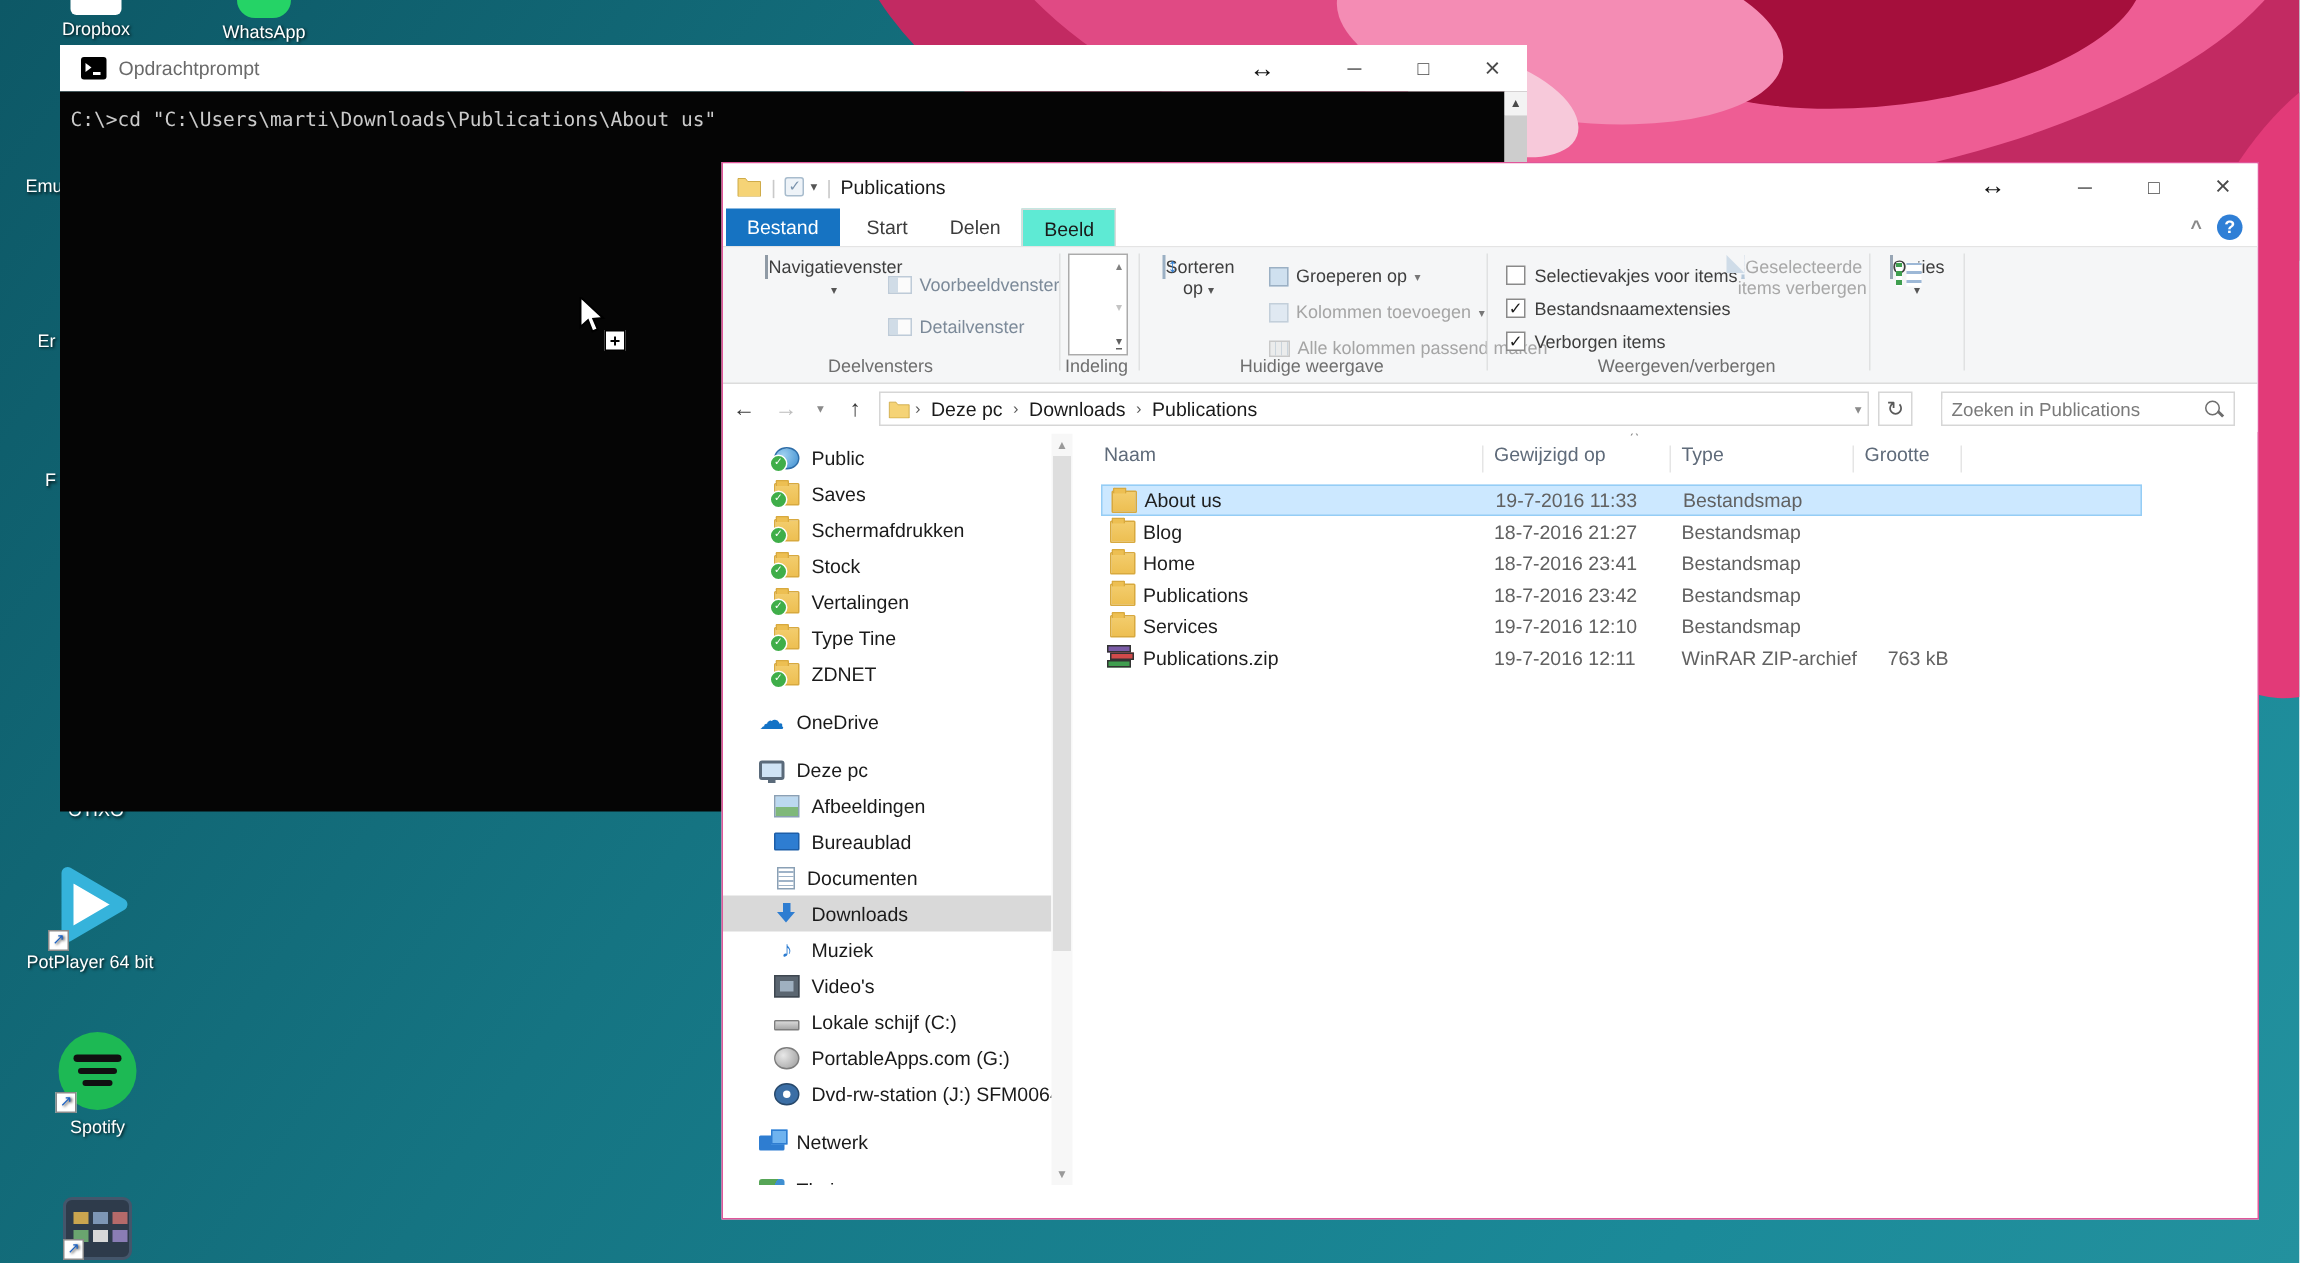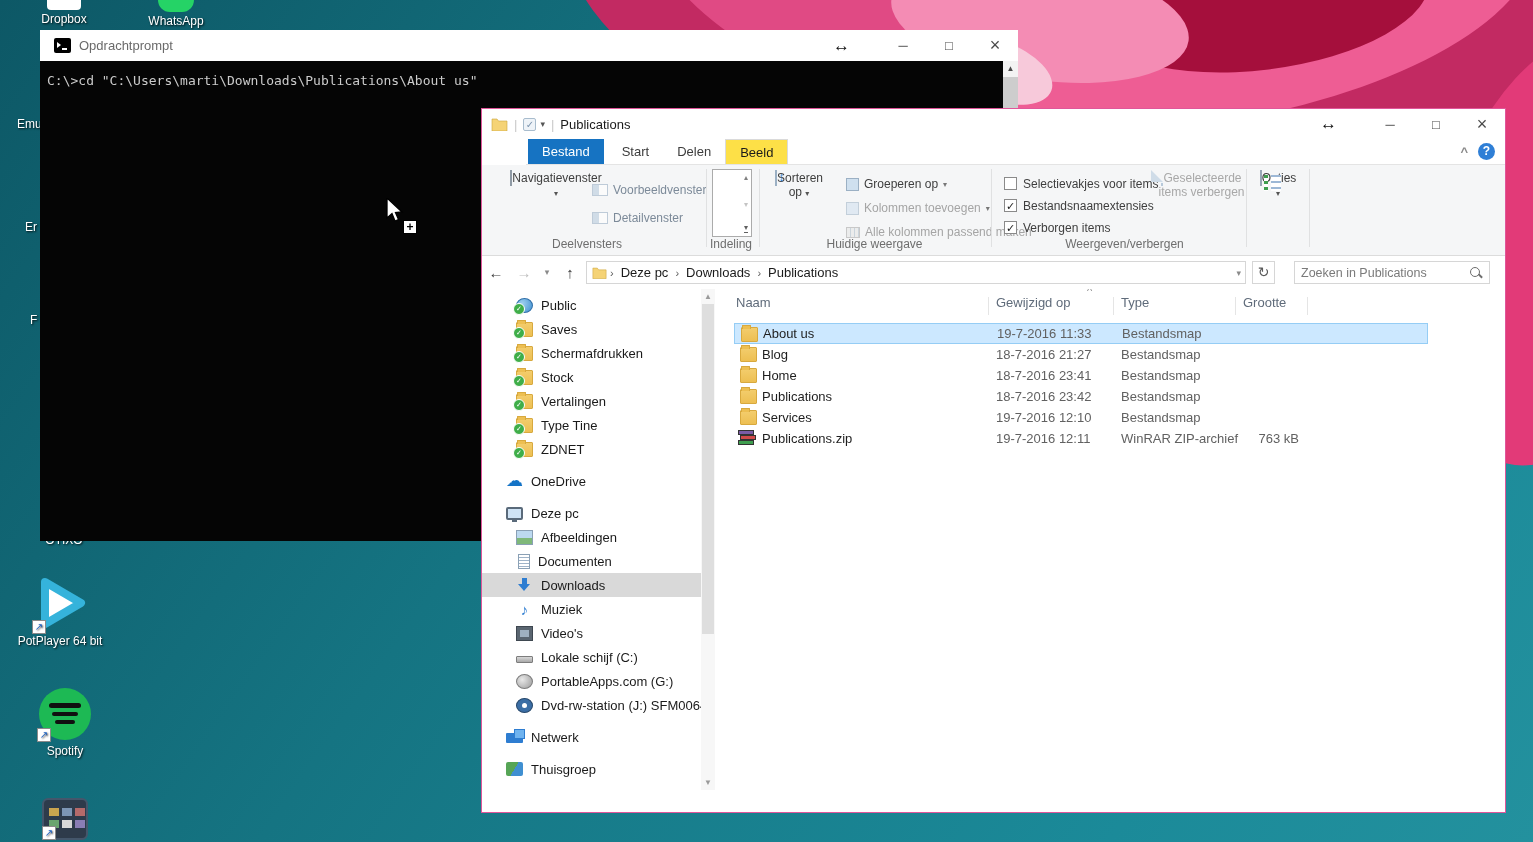--- a/index.html
+++ b/index.html
@@ -54,24 +54,24 @@
   
   #explorer { position:absolute; left:481px; top:108px; width:1025px; height:705px; z-index:3;
               background:#fff; border:1px solid #e0569a; }
   .ex-titlebar { position:relative; height:30px; background:#fff; display:flex; align-items:center; padding-left:9px; }
   .qat-sep { color:#c9c9c9; margin:0 6px; font-size:13px; }
   .qat-check { width:13px; height:13px; border:1px solid #a8bccd; background:#eef3f8; color:#7a93ad; font-size:10px; line-height:11px; text-align:center; border-radius:2px; }
   .qat-dd { color:#555; font-size:9px; margin-left:4px; }
   .ex-title { font-size:13px; color:#1a1a1a; }
   .folder-svg { display:inline-block; vertical-align:middle; }
 
-  .ex-tabs { position:relative; height:26px; background:#fff; display:flex; align-items:flex-end; padding-left:2px; border-bottom:1px solid #e4e4e4;margin-left:44px; }
+  .ex-tabs { position:relative; height:26px; background:#fff; display:flex; align-items:flex-end; padding-left:2px; border-bottom:1px solid #e4e4e4; }
   .tab { height:25px; padding:0 14px; font-size:13px; color:#3c3c3c; display:flex; align-items:center; }
   .tab-file { background:#1673c2; color:#fff; margin-right:4px; }
-  .tab-active { background:#fde047; border:1px solid #dadada; border-bottom:none; color:#1a1a1a; }
+  .tab-active { background:#5eead4; border:1px solid #dadada; border-bottom:none; color:#1a1a1a; }
   .tab-right { position:absolute; right:10px; top:4px; display:flex; align-items:center; gap:10px; }
   .ribbon-collapse { color:#8a8a8a; font-size:13px; font-weight:bold; }
   .help-circle { width:17px; height:17px; border-radius:50%; background:#2f7fd6; color:#fff; font-size:12px; font-weight:bold; text-align:center; line-height:17px; }
 
   .ex-ribbon { position:relative; height:91px; background:#f5f6f7; border-bottom:1px solid #dcdcdc; font-size:12px; color:#3e3e3e; }
   .rb-sep { position:absolute; top:4px; width:1px; height:78px; background:#e0e1e2; }
   .rb-label { position:absolute; top:72px; font-size:12px; color:#6e6e6e; text-align:center; }
   .rb-big { position:absolute; top:6px; text-align:center; }
   .rb-big .dd { font-size:8px; color:#555; }
   .rb-small { position:absolute; display:flex; align-items:center; gap:5px; white-space:nowrap;padding-left:12px; }
@@ -437,20 +437,24 @@
         </div>
         <div class="nav-item lvl1 gap-before">
           <span class="ni pc"></span>
           <span>Deze pc</span>
         </div>
         <div class="nav-item lvl2">
           <span class="ni pic"></span>
           <span>Afbeeldingen</span>
         </div>
         <div class="nav-item lvl2">
+          <span class="ni desktopi"></span>
+          <span>Bureaublad</span>
+        </div>
+        <div class="nav-item lvl2">
           <span class="ni doc"></span>
           <span>Documenten</span>
         </div>
         <div class="nav-item lvl2 selected">
           <span class="ni dl-arrow"></span>
           <span>Downloads</span>
         </div>
         <div class="nav-item lvl2">
           <span class="ni note">♪</span>
           <span>Muziek</span>

